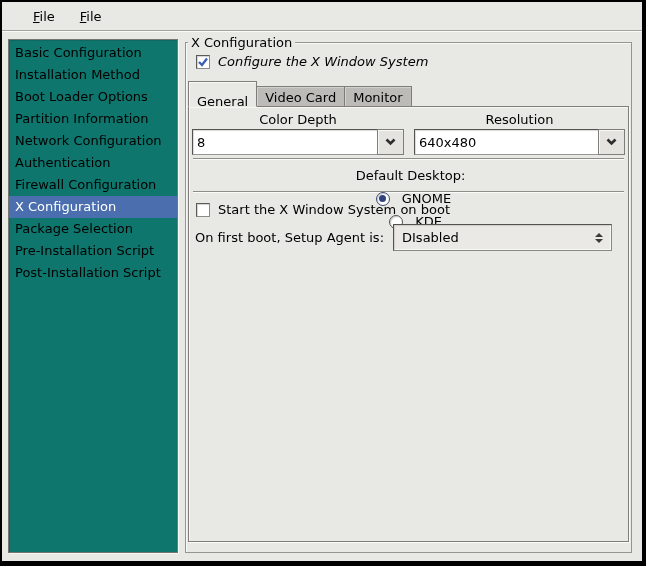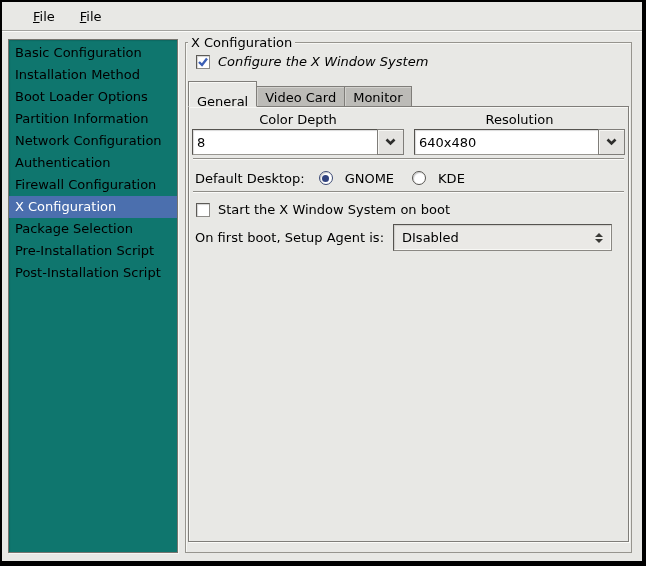--- a/index.html
+++ b/index.html
@@ -96,21 +96,21 @@
     display:flex; align-items:center; padding-left:4px; overflow:hidden;
   }
   .combo-btn {
     width:27px; margin-left:-1px; background:#e4e3e0;
     border:1px solid #7f7d79; box-shadow:inset 1px 1px 0 #f7f7f4;
     display:flex; align-items:center; justify-content:center; cursor:default;
   }
 
   .separator { margin:3px 2px 0; height:2px; border-top:1px solid #8f8d88; border-bottom:1px solid #fbfbf9; }
 
-  .desktop-row { display:flex; align-items:center; gap:8px; margin:8px 0 0 4px; height:20px; }
+  .desktop-row { display:flex; align-items:center; gap:8px; margin:8px 0 0 4px; height:20px;flex-direction:column; }
   .radio-group { display:flex; align-items:center; gap:12px; margin-left:6px; }
   .radio-group + .radio-group { margin-left:10px; }
 
   .startx-row { margin:9px 0 0 5px; }
 
   .setup-row { display:flex; align-items:center; gap:9px; margin:7px 0 0 4px; }
   .optionmenu {
     width:219px; height:27px; background:#eae9e6;
     border:1px solid #55534f; border-bottom-color:#8a8883; border-right-color:#8a8883;
     box-shadow:inset 1px 1px 1px rgba(0,0,0,0.12), inset -1px -1px 0 #f8f8f5;

